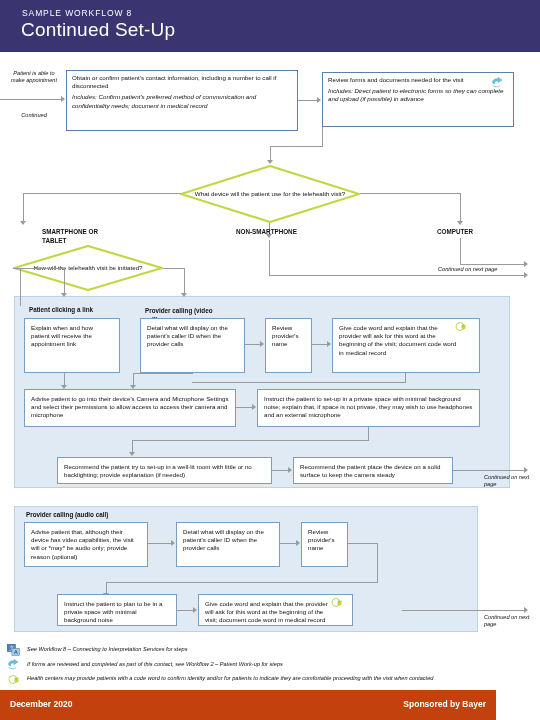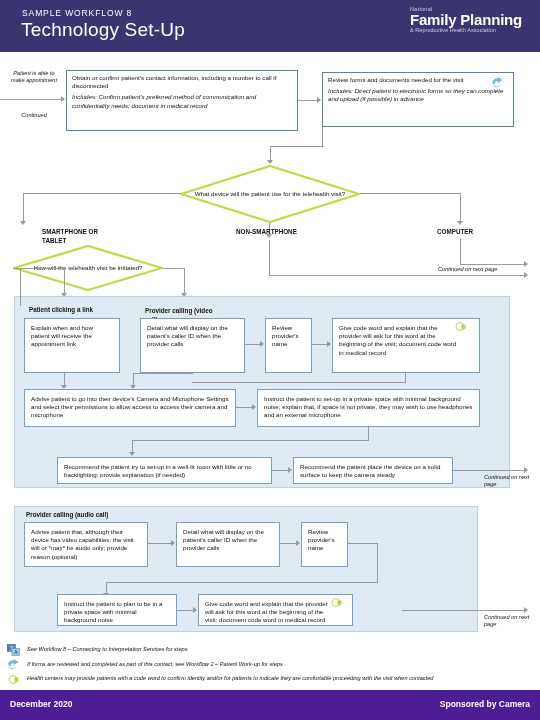--- a/index.html
+++ b/index.html
@@ -25,22 +25,22 @@
     position:absolute; left:21px; top:19px;
     color:#ffffff; font-size:19px; font-weight:400; letter-spacing:.2px;
   }
   .logo { position:absolute; right:10px; top:6px; text-align:left; width:120px;}
   .logo-l1 { color:#cfcbe6; font-size:5.5px; letter-spacing:.3px; }
   .logo-l2 { color:#ffffff; font-size:15px; font-weight:bold; line-height:15px; letter-spacing:-.2px;}
   .logo-l3 { color:#cfcbe6; font-size:5.4px; letter-spacing:.1px; }
 
   
   .footer {
-    position:absolute; left:0; bottom:0; width:540px; height:30px;
-    background:#4c1d95;
+    position:absolute; left:0; bottom:0; width:496px; height:30px;
+    background:#c2410c;
   }
   .footer-left { position:absolute; left:10px; top:9px; color:#fff; font-size:8.5px; font-weight:bold; }
   .footer-right { position:absolute; right:10px; top:9px; color:#fff; font-size:8.5px; font-weight:bold; }
 
   
   .box {
     position:absolute;
     background:#ffffff;
     border:1px solid #5b7fa6;
     padding:3px 5px;
@@ -90,26 +90,21 @@
   
   .fn { position:absolute; font-size:5.6px; font-style:italic; color:#111; line-height:7.4px; }
 </style>
 </head>
 <body>
 
 <div class="page">
 
   <div class="header">
     <div class="hdr-sub">SAMPLE WORKFLOW 8</div>
-    <div class="hdr-title">Technology Set-Up</div>
-    <div class="logo">
-      <div class="logo-l1">National</div>
-      <div class="logo-l2">Family Planning</div>
-      <div class="logo-l3">&amp; Reproductive Health Association</div>
-    </div>
+    <div class="hdr-title">Continued Set-Up</div>
   </div>
 
   <div class="lbl lbl-ital" style="left:6px; top:70px; width:56px; text-align:center;">Patient is able to make appointment</div>
   <div class="lbl lbl-ital" style="left:6px; top:112px; width:56px; text-align:center;">Continued</div>
 
   <div class="ln ln-h" style="left:0px; top:99px; width:62px;"></div>
   <div class="arr arr-r" style="left:61px; top:96px;"></div>
 
   <div class="box" style="left:66px; top:70px; width:232px; height:61px;">
     <span class="main">Obtain or confirm patient's contact information, including a number to call if disconnected</span>
@@ -323,16 +318,16 @@
   <svg class="icon ico-green" style="left:8px; top:674px;" viewBox="0 0 24 24">
     <circle cx="10" cy="11" r="8" fill="none" stroke="#aacb3c" stroke-width="1.6"></circle>
     <circle cx="17" cy="13" r="4.2" fill="#c3d644"></circle>
     <circle cx="15.5" cy="9.5" r="2.4" fill="#aacb3c"></circle>
     <circle cx="20" cy="9" r="1.8" fill="#c3d644"></circle>
   </svg>
   <div class="fn" style="left:27px; top:675px; width:508px;">Health centers may provide patients with a code word to confirm identity and/or for patients to indicate they are comfortable proceeding with the visit when contacted</div>
 
   <div class="footer">
     <div class="footer-left">December 2020</div>
-    <div class="footer-right">Sponsored by Camera</div>
+    <div class="footer-right">Sponsored by Bayer</div>
   </div>
 
 </div>
 
 </body></html>

